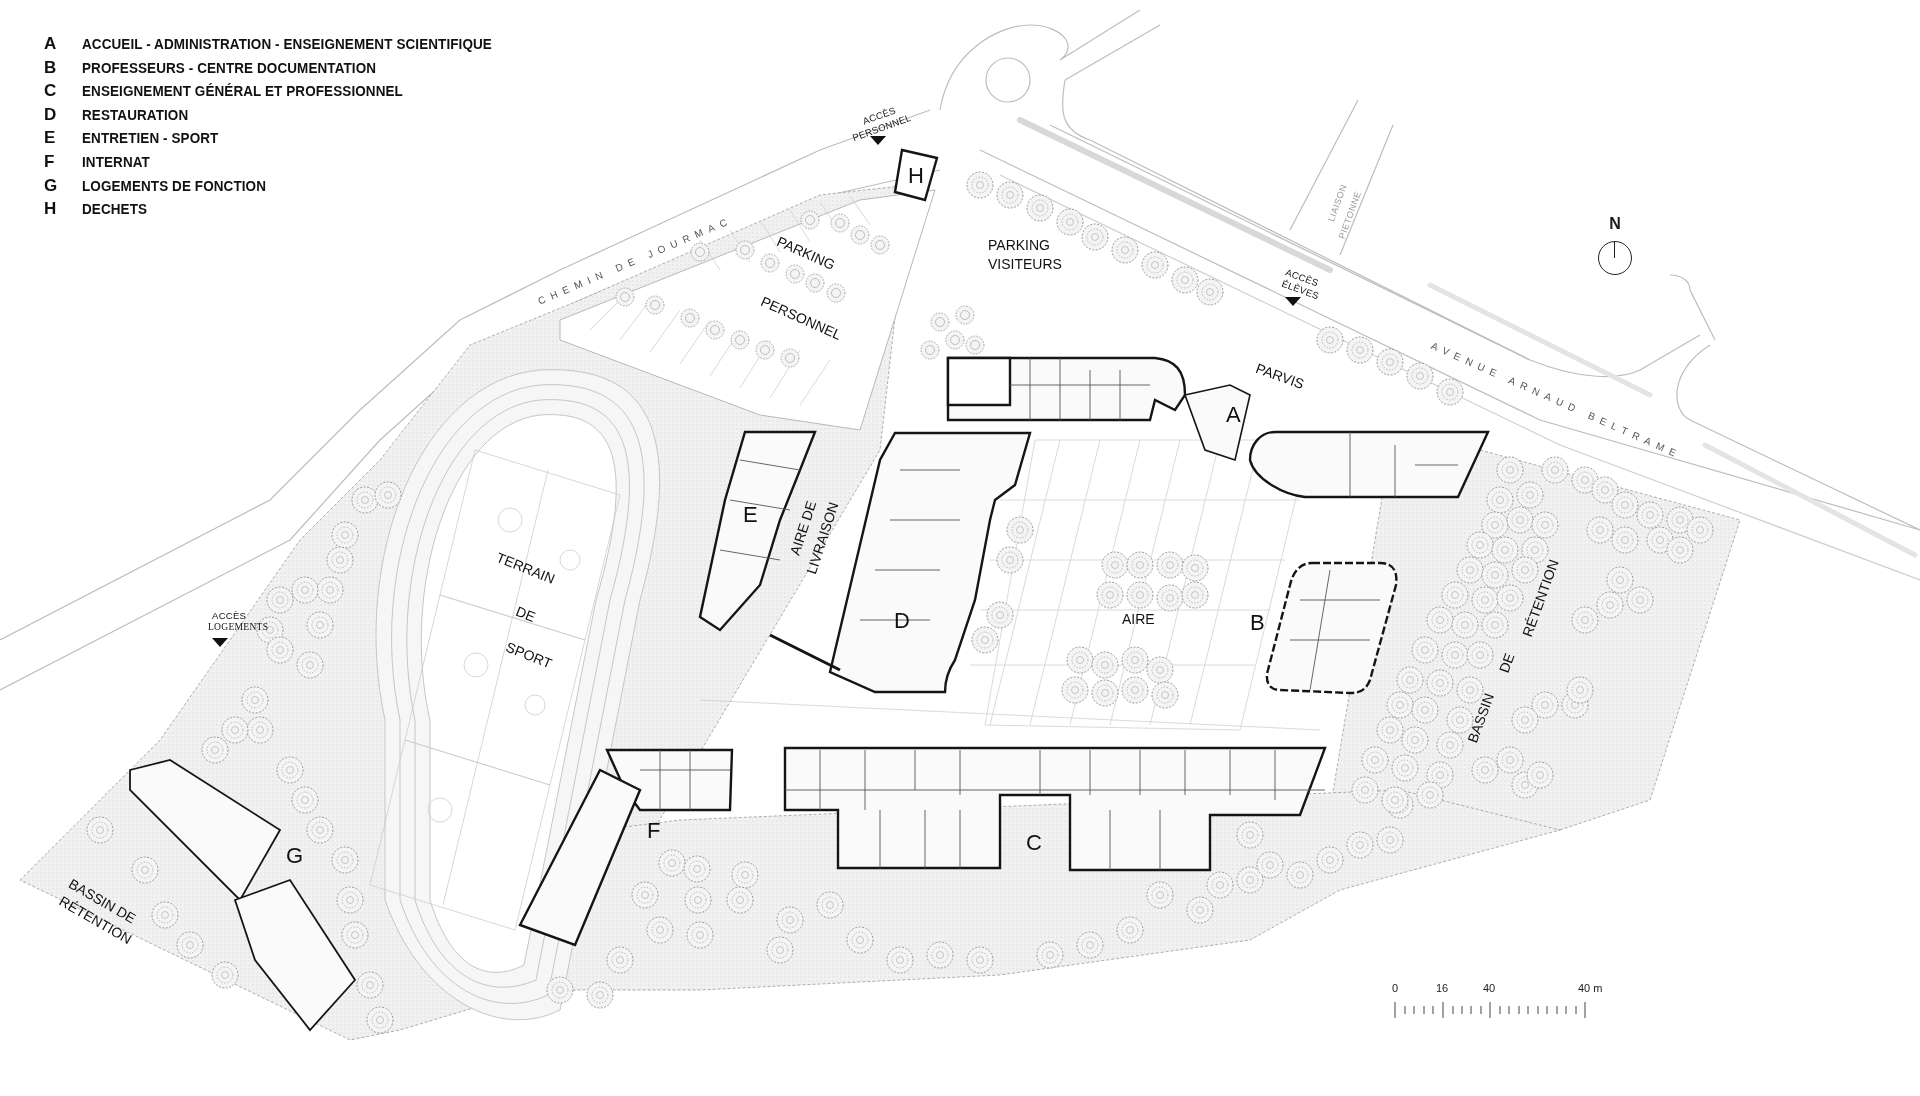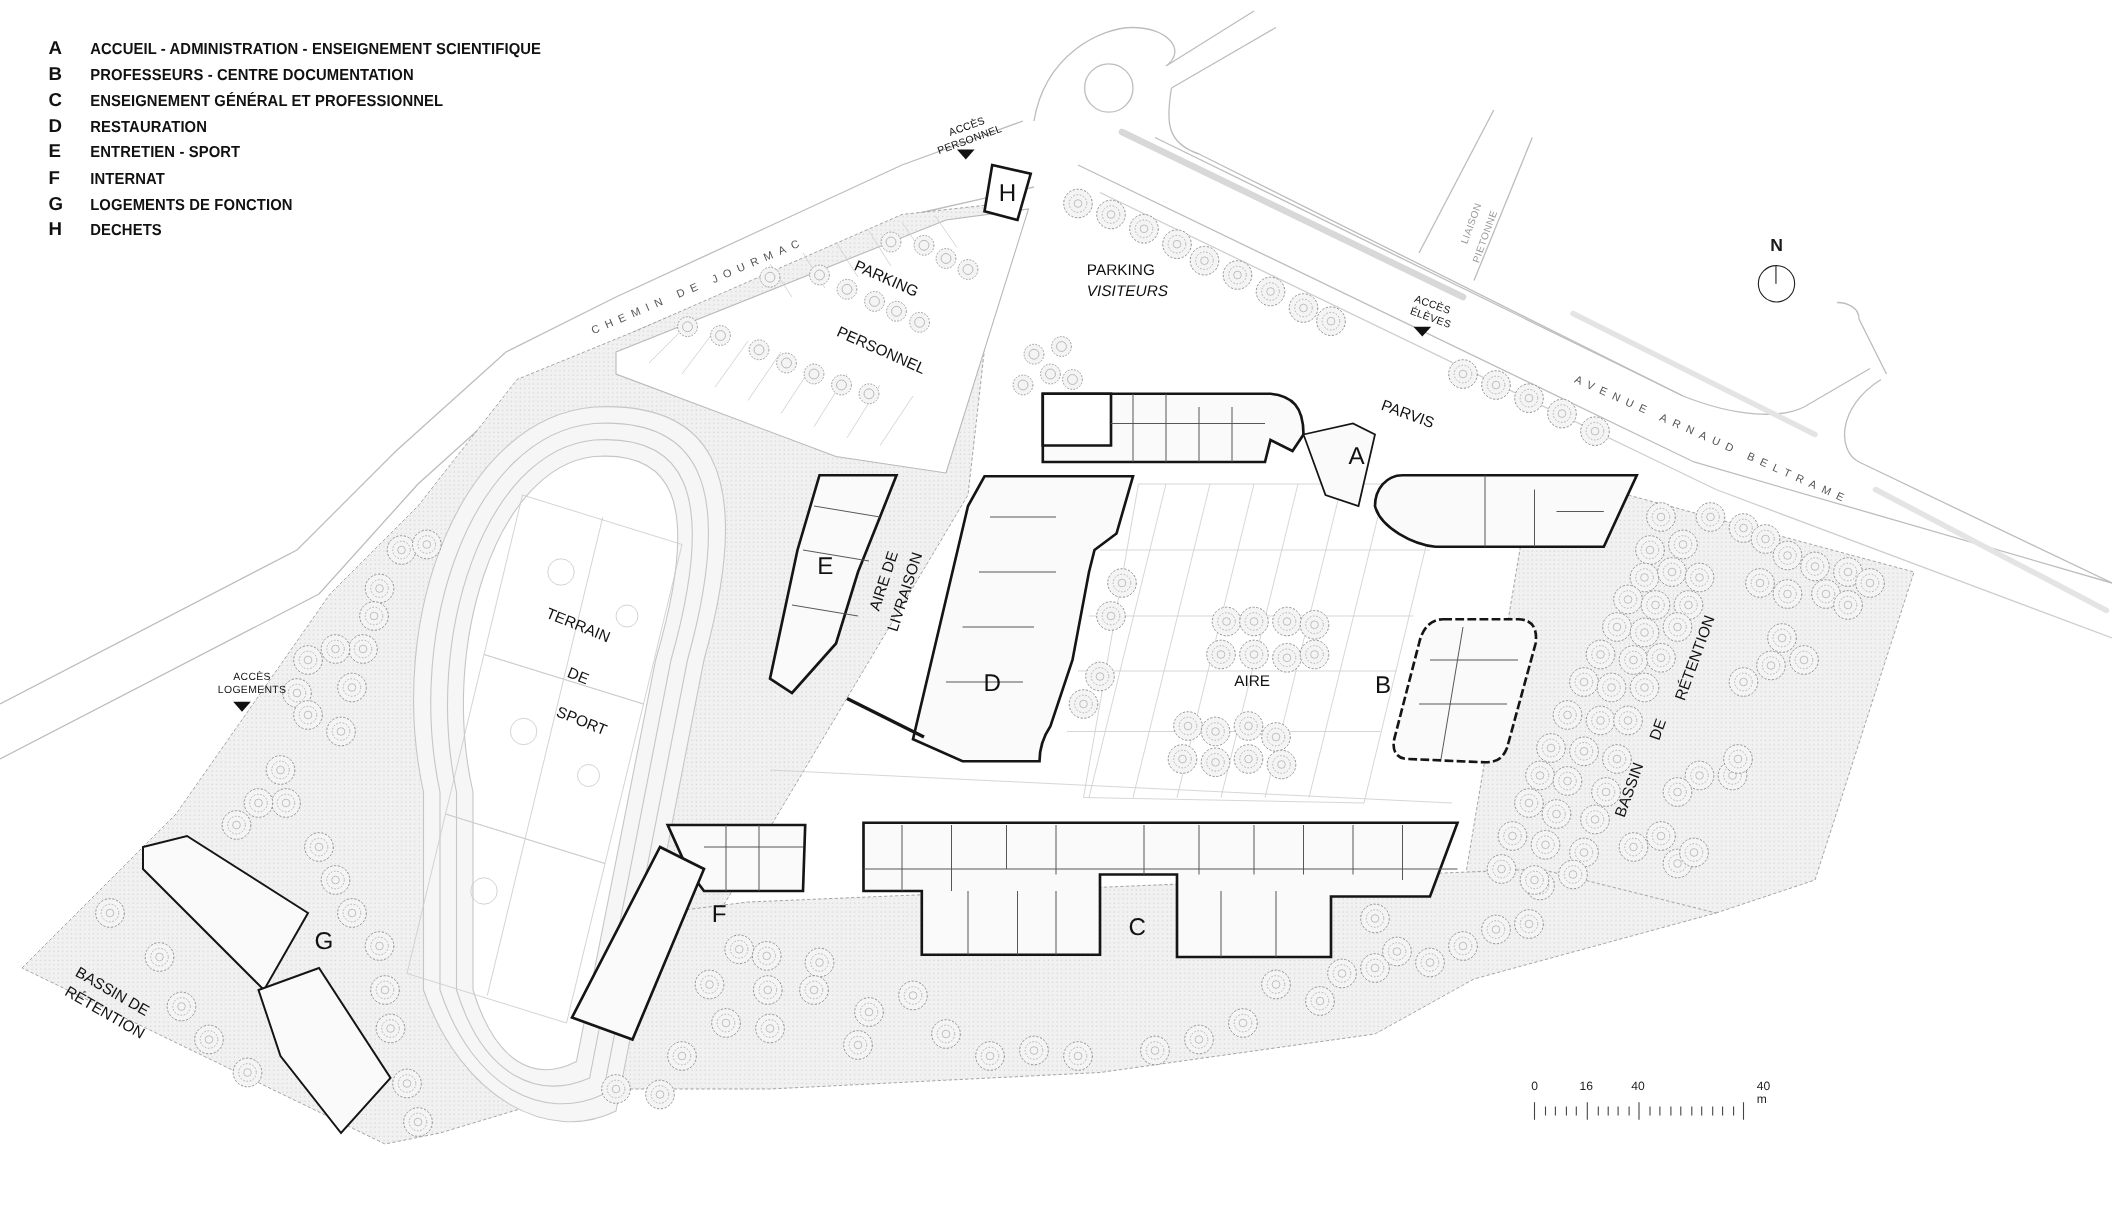--- a/index.html
+++ b/index.html
@@ -387,21 +387,21 @@
 <span class="lbl lbl-big" style="left:1226px;top:402px;">A</span>
 <span class="lbl lbl-big" style="left:1250px;top:610px;">B</span>
 <span class="lbl lbl-big" style="left:1026px;top:830px;">C</span>
 <span class="lbl lbl-big" style="left:894px;top:608px;">D</span>
 <span class="lbl lbl-big" style="left:743px;top:502px;">E</span>
 <span class="lbl lbl-big" style="left:647px;top:818px;">F</span>
 <span class="lbl lbl-big" style="left:286px;top:843px;">G</span>
 <span class="lbl lbl-big" style="left:908px;top:163px;">H</span>
 
 <span class="lbl lbl-med" style="left:988px;top:237px;">PARKING</span>
-<span class="lbl lbl-med" style="left:988px;top:256px;font-style:italic;">VISITEURS</span>
+<span class="lbl lbl-med" style="left:988px;top:256px;">VISITEURS</span>
 <span class="lbl lbl-med" style="left:775px;top:245px;transform:rotate(24deg);">PARKING</span>
 <span class="lbl lbl-med" style="left:758px;top:310px;transform:rotate(24deg);">PERSONNEL</span>
 <span class="lbl lbl-med" style="left:1255px;top:368px;transform:rotate(20deg);">PARVIS</span>
 <span class="lbl lbl-med" style="left:1122px;top:611px;">AIRE</span>
 <span class="lbl lbl-med" style="left:775px;top:520px;transform:rotate(-72deg);">AIRE DE</span>
 <span class="lbl lbl-med" style="left:785px;top:530px;transform:rotate(-72deg);">LIVRAISON</span>
 <span class="lbl lbl-med" style="left:495px;top:560px;transform:rotate(22deg);">TERRAIN</span>
 <span class="lbl lbl-med" style="left:516px;top:606px;transform:rotate(22deg);">DE</span>
 <span class="lbl lbl-med" style="left:505px;top:647px;transform:rotate(22deg);">SPORT</span>
 <span class="lbl lbl-med" style="left:65px;top:893px;transform:rotate(30deg);">BASSIN DE</span>
@@ -412,24 +412,24 @@
 <span class="lbl lbl-faint" style="left:1318px;top:198px;transform:rotate(-70deg);">LIAISON</span>
 <span class="lbl lbl-faint" style="left:1325px;top:210px;transform:rotate(-70deg);">PIETONNE</span>
 
 <span class="lbl lbl-small" style="left:862px;top:110px;transform:rotate(-20deg);">ACCÈS</span>
 <span class="lbl lbl-small" style="left:851px;top:122px;transform:rotate(-20deg);">PERSONNEL</span>
 <span class="tri" style="left:870px;top:136px;"></span>
 <span class="lbl lbl-small" style="left:1285px;top:272px;transform:rotate(20deg);">ACCÈS</span>
 <span class="lbl lbl-small" style="left:1281px;top:284px;transform:rotate(20deg);">ÉLÈVES</span>
 <span class="tri" style="left:1285px;top:297px;"></span>
 <span class="lbl lbl-small" style="left:212px;top:610px;">ACCÈS</span>
-<span class="lbl lbl-small" style="left:198px;top:622px;">LOGEMENTS</span>
+<span class="lbl lbl-small" style="left:208px;top:622px;font-family:Liberation Serif, serif;">LOGEMENTS</span>
 <span class="tri" style="left:212px;top:638px;"></span>
 
 <span class="lbl lbl-road" style="left:530px;top:255px;transform:rotate(-23deg);">CHEMIN DE JOURMAC</span>
 <span class="lbl lbl-road" style="left:1420px;top:395px;transform:rotate(24deg);">AVENUE ARNAUD BELTRAME</span>
 
 <div class="scalebar">
   <span class="scale-num" style="left:4px;">0</span>
   <span class="scale-num" style="left:48px;">16</span>
   <span class="scale-num" style="left:95px;">40</span>
-  <span class="scale-num" style="left:190px;margin-left:19px;">40 m</span>
+  <span class="scale-num" style="left:190px;">40 m</span>
 </div>
 
 </body></html>

